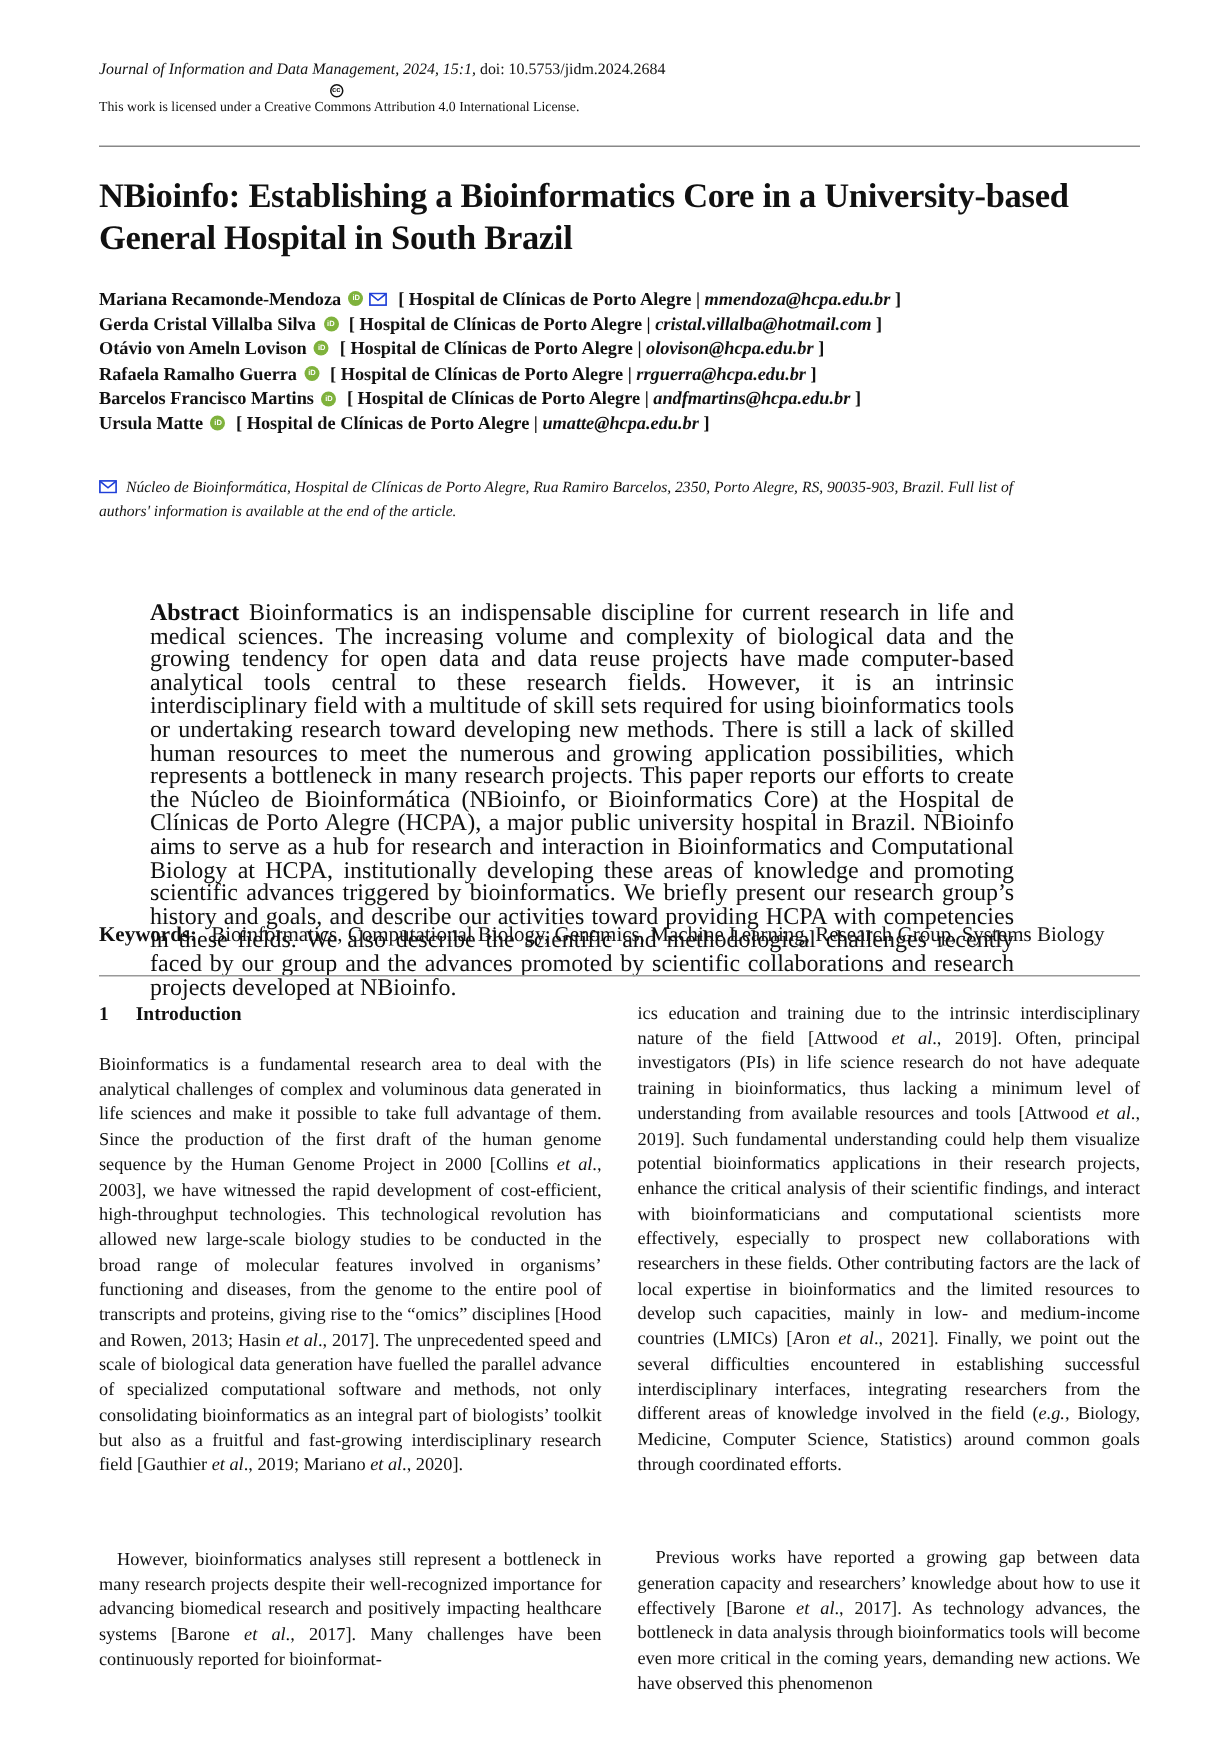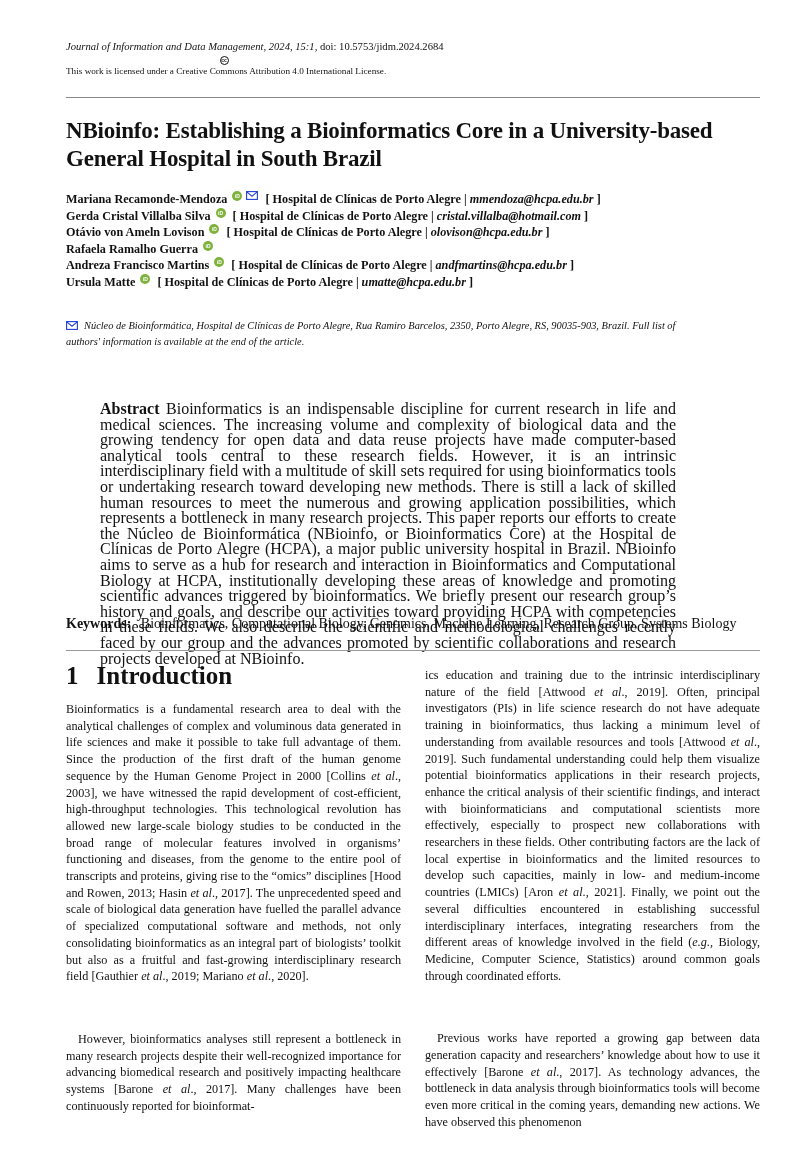--- a/index.html
+++ b/index.html
@@ -7,36 +7,36 @@
   .page { position: absolute; left: 4px; top: 0; width: 812px; height: 1160px; }
   .hdr-journal { position: absolute; left: 62px; top: 40px; font-size: 10.6px; line-height: 14px; white-space: nowrap; }
   .hdr-journal i { font-style: italic; }
   .hdr-license { position: absolute; left: 62px; top: 56px; font-size: 9.2px; line-height: 13px; white-space: nowrap; display: flex; align-items: center; flex-direction: column; }
   .cc-icon { display: inline-block; width: 9px; height: 9px; border: 1.2px solid #111; border-radius: 50%; margin-right: 4px; position: relative; box-sizing: border-box; font-size: 5px; line-height: 7px; text-align: center; font-weight: bold; font-family: "Liberation Sans", sans-serif; }
   .rule { position: absolute; left: 62px; width: 694px; height: 1px; background: #888; }
   .rule.top { top: 97px; }
   .rule.mid { top: 650px; background: #999; }
   .title { position: absolute; left: 62px; top: 117px; width: 650px; font-size: 23px; line-height: 28px; font-weight: bold; letter-spacing: -0.2px; }
   .authors { position: absolute; left: 62px; top: 191px; font-size: 12.2px; line-height: 16.6px; white-space: nowrap; }
-  .author-line { display: flex; height: 16.6px; }
+  .author-line { display: flex; align-items: center; height: 16.6px; }
   .author-name { font-weight: bold; }
   .orcid { display: inline-block; width: 10px; height: 10px; border-radius: 50%; background: #7fb23c; margin: 0 4px 0 5px; color: #fff; font-size: 5px; line-height: 10px; text-align: center; font-family: "Liberation Sans", sans-serif; font-weight: bold; }
   .mail-icon { display: inline-block; width: 12px; height: 9px; margin-right: 4px; }
   .affil { font-weight: bold; margin-left: 3px; }
   .email { font-weight: bold; font-style: italic; }
   .correspondence { position: absolute; left: 62px; top: 318px; width: 640px; font-size: 10.4px; line-height: 15.5px; font-style: italic; }
   .correspondence .mail-icon { vertical-align: -1px; margin-right: 6px; }
   .dates { position: absolute; left: 62px; top: 364px; font-size: 11px; line-height: 15px; white-space: nowrap; }
   .dates b { font-weight: bold; }
   .dates .bullet { margin: 0 8px; }
   .abstract { position: absolute; left: 62px; top: 401px; width: 576px; font-size: 16px; line-height: 15.6px; text-align: justify; margin-left: 34px; }
   .abstract b { font-weight: bold; }
   .keywords { position: absolute; left: 62px; top: 616px; font-size: 14px; line-height: 15px; white-space: nowrap; }
   .keywords b { font-weight: bold; margin-right: 6px; }
-  .section-head { position: absolute; left: 62px; top: 664px; font-size: 25px; line-height: 24px; font-weight: bold; white-space: nowrap; }
+  .section-head { position: absolute; left: 62px; top: 664px; font-size: 13px; line-height: 24px; font-weight: bold; white-space: nowrap; }
   .section-head .num { margin-right: 18px; }
   .col { position: absolute; width: 335px; font-size: 12.2px; line-height: 16.7px; text-align: justify; hyphens: manual; }
   .col.left { left: 62px; top: 701px; }
   .col.right { left: 421px; top: 667px; }
   .col p { margin: 0; }
   .col p.indent { text-indent: 12px; margin-top: 46px; }
   .col i { font-style: italic; }
 </style>
 </head>
 <body>
@@ -72,23 +72,24 @@
         <span class="affil">[ <span>Hospital de Clínicas de Porto Alegre</span> | <span class="email">cristal.villalba@hotmail.com</span> ]</span>
       </div>
       <div class="author-line">
         <span class="author-name">Otávio von Ameln Lovison</span>
         <span class="orcid">iD</span>
         <span class="affil">[ <span>Hospital de Clínicas de Porto Alegre</span> | <span class="email">olovison@hcpa.edu.br</span> ]</span>
       </div>
       <div class="author-line">
         <span class="author-name">Rafaela Ramalho Guerra</span>
         <span class="orcid">iD</span>
+        <span class="affil">[ <span>Hospital de Clínicas de Porto Alegre</span> | <span class="email">rrguerra@hcpa.edu.br</span> ]</span>
       </div>
       <div class="author-line">
-        <span class="author-name">Andreza Francisco Martins</span>
+        <span class="author-name">Barcelos Francisco Martins</span>
         <span class="orcid">iD</span>
         <span class="affil">[ <span>Hospital de Clínicas de Porto Alegre</span> | <span class="email">andfmartins@hcpa.edu.br</span> ]</span>
       </div>
       <div class="author-line">
         <span class="author-name">Ursula Matte</span>
         <span class="orcid">iD</span>
         <span class="affil">[ <span>Hospital de Clínicas de Porto Alegre</span> | <span class="email">umatte@hcpa.edu.br</span> ]</span>
       </div>
     </div>
 

